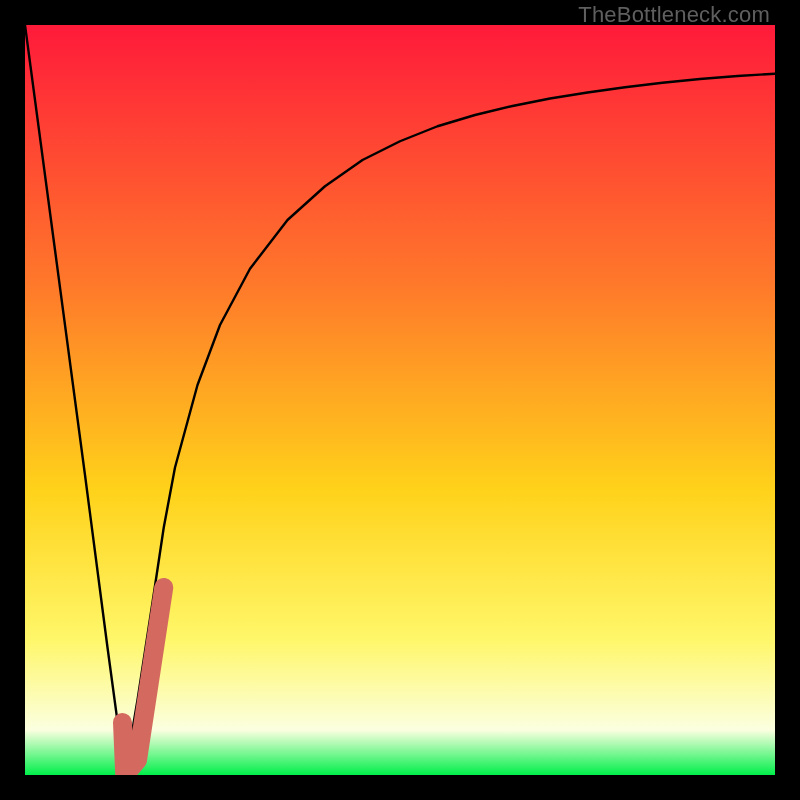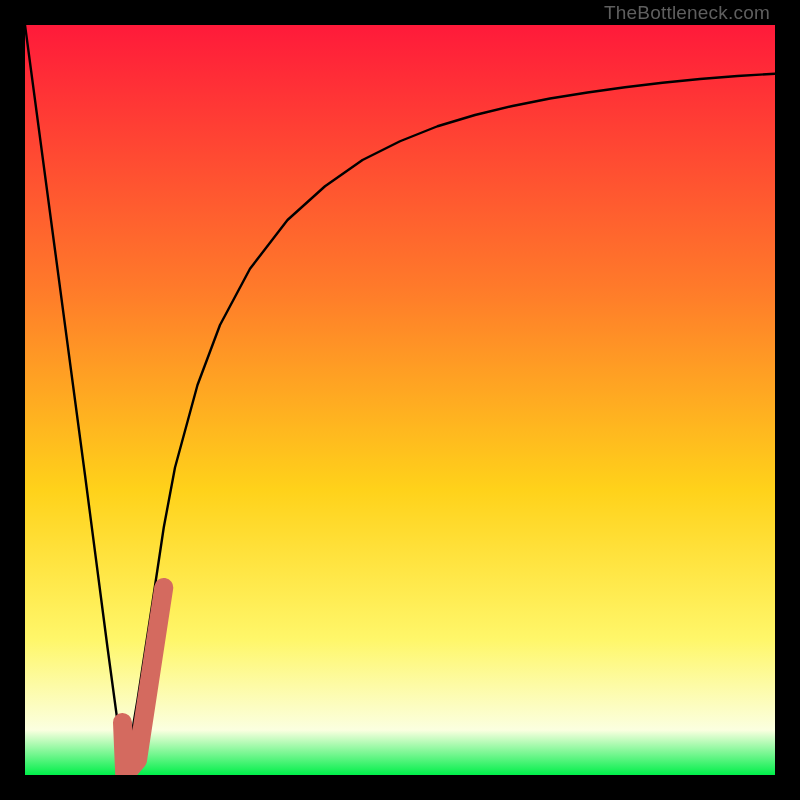--- a/index.html
+++ b/index.html
@@ -24,21 +24,21 @@
     top: 25px;
     width: 750px;
     height: 750px;
     overflow: hidden;
   }
   .watermark {
     position: absolute;
     top: 2px;
     right: 30px;
     font-family: Arial, Helvetica, sans-serif;
-    font-size: 19px;
+    font-size: 22px;
     color: #5f5f5f;
     letter-spacing: 0.2px;
     font-weight: 400;
   }
   svg { display: block; }
 </style>
 </head>
 <body>
 
 <div class="frame">

